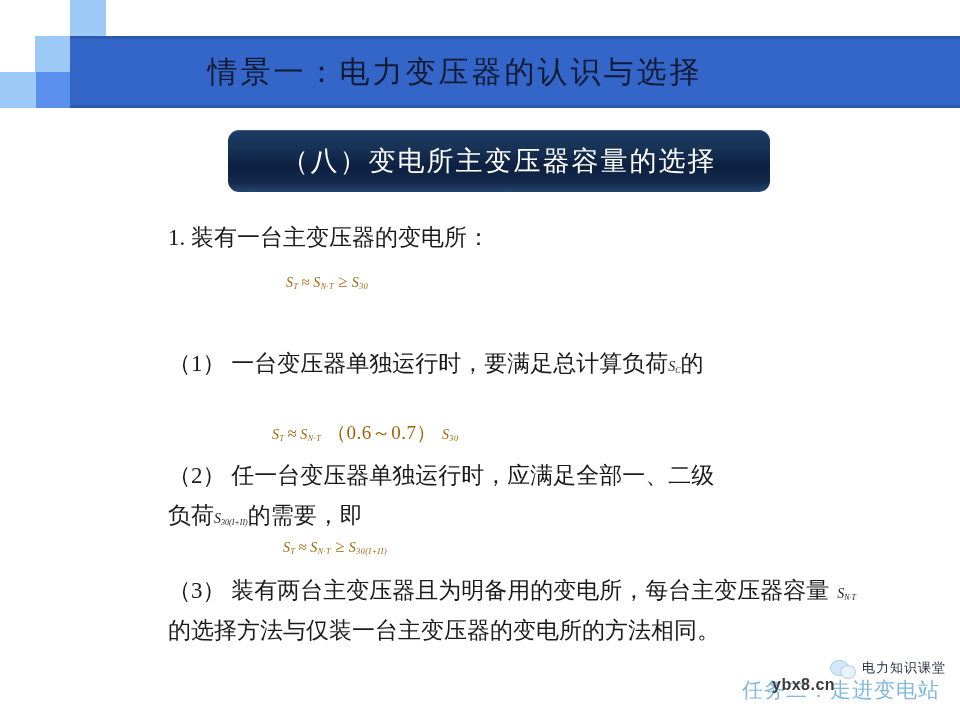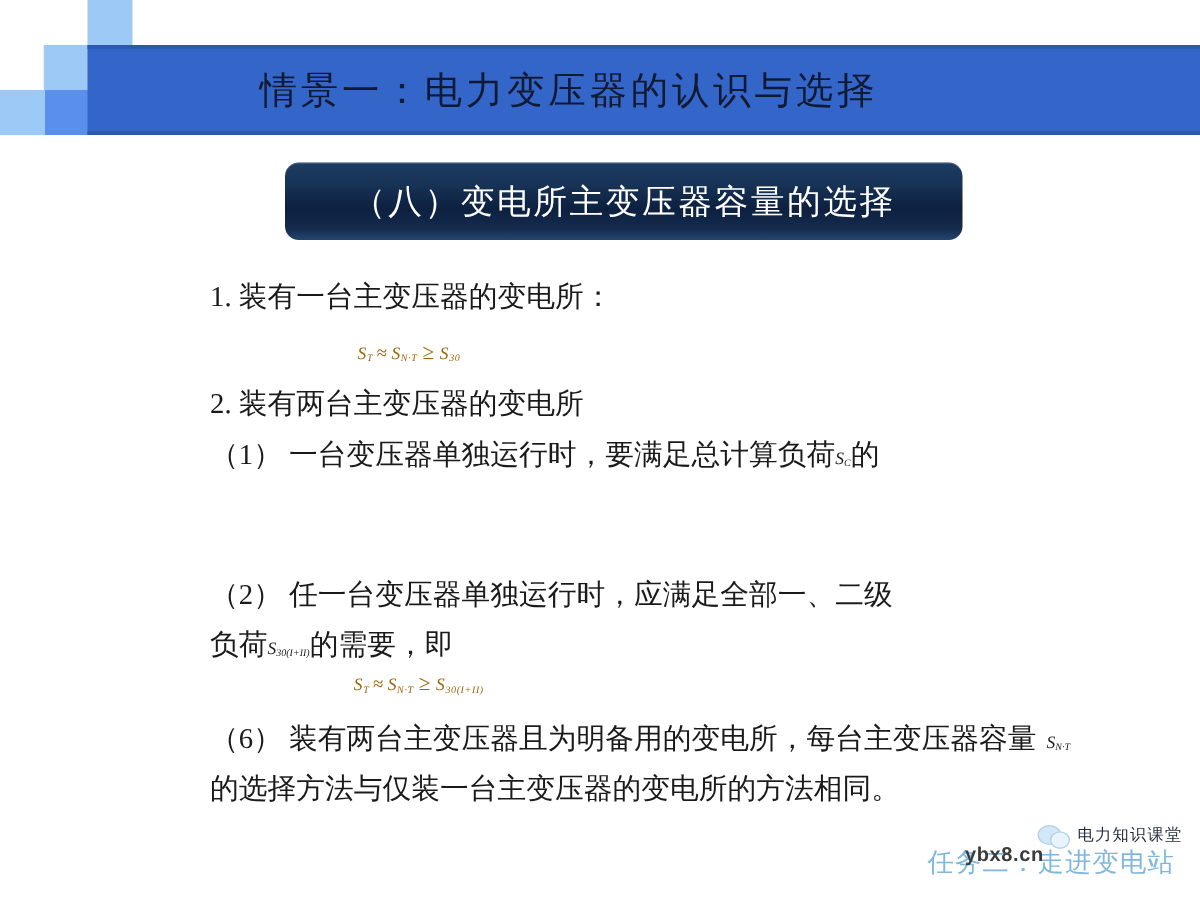--- a/index.html
+++ b/index.html
@@ -185,40 +185,42 @@
 </div>
 
 <div class="body-area">
 
   <div class="line indent-main" style="top:0px;text-align:center;">1. 装有一台主变压器的变电所：</div>
 
   <div class="formula" style="left:286px; top:50px;">
     <span class="inl"><span>S</span><sub>T</sub></span><span class="approx">≈</span><span class="inl"><span>S</span><sub>N·T</sub></span><span class="ge">≥</span><span class="inl"><span>S</span><sub>30</sub></span>
   </div>
 
-  <div class="line indent-main" style="top:85px;">2. 装有两台主变压器的变电所</div>
 
   <div class="line indent-main" style="top:126px;">
     <span>（1） 一台变压器单独运行时，要满足总计算负荷</span><span class="inl"><span>S</span><sub>C</sub></span><span>的</span>
   </div>
 
 
+  <div class="formula" style="left:272px; top:198px; font-size:17px;">
+    <span class="inl"><span>S</span><sub>T</sub></span><span class="approx">≈</span><span class="inl"><span>S</span><sub>N·T</sub></span><span style="font-style:normal; font-size:19px; padding:0 6px;">（0.6～0.7）</span><span class="inl"><span>S</span><sub>30</sub></span>
+  </div>
 
   <div class="line indent-main" style="top:238px;">（2） 任一台变压器单独运行时，应满足全部一、二级</div>
 
   <div class="line indent-main" style="top:278px;">
     <span>负荷</span><span class="inl"><span>S</span><sub>30(I+II)</sub></span><span>的需要，即</span>
   </div>
 
   <div class="formula" style="left:283px; top:315px;">
     <span class="inl"><span>S</span><sub>T</sub></span><span class="approx">≈</span><span class="inl"><span>S</span><sub>N·T</sub></span><span class="ge">≥</span><span class="inl"><span>S</span><sub>30(I+II)</sub></span>
   </div>
 
   <div class="line indent-main" style="top:353px;">
-    <span>（6） 装有两台主变压器且为明备用的变电所，每台主变压器容量</span><span class="inl" style="padding-left:8px;"><span>S</span><sub>N·T</sub></span>
+    <span>（3） 装有两台主变压器且为明备用的变电所，每台主变压器容量</span><span class="inl" style="padding-left:8px;"><span>S</span><sub>N·T</sub></span>
   </div>
 
   <div class="line indent-main" style="top:393px;"> 的选择方法与仅装一台主变压器的变电所的方法相同。</div>
 
 </div>
 
 <div class="wm-brand">
   <div class="wm-logo">
     <div class="b1"></div>
     <div class="b2"></div>

